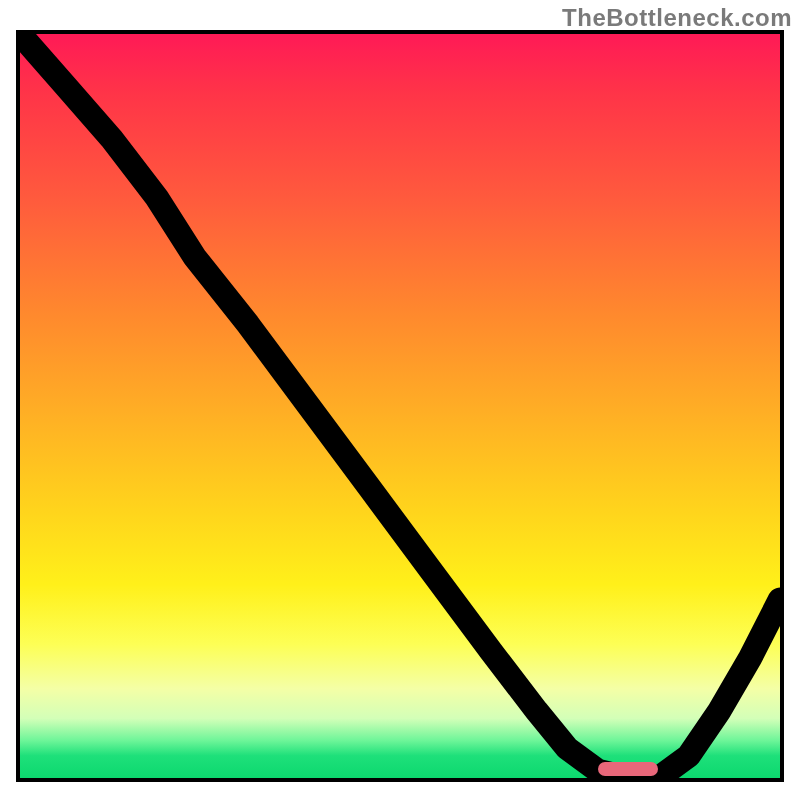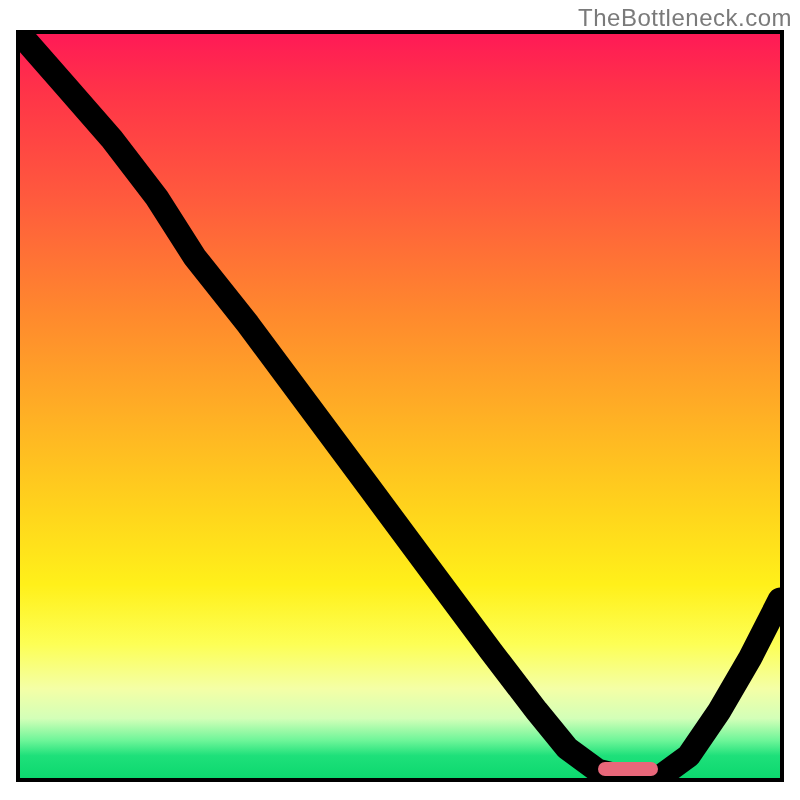--- a/index.html
+++ b/index.html
@@ -14,21 +14,21 @@
   .stage {
     position: relative;
     width: 800px;
     height: 800px;
   }
   .watermark {
     position: absolute;
     top: 4px;
     right: 8px;
     font-size: 24px;
-    font-weight: normal;
+    font-weight: bold;
     color: #7a7a7a;
     letter-spacing: 0.5px;
     user-select: none;
   }
   .plot-frame {
     position: absolute;
     left: 16px;
     top: 30px;
     width: 768px;
     height: 752px;

